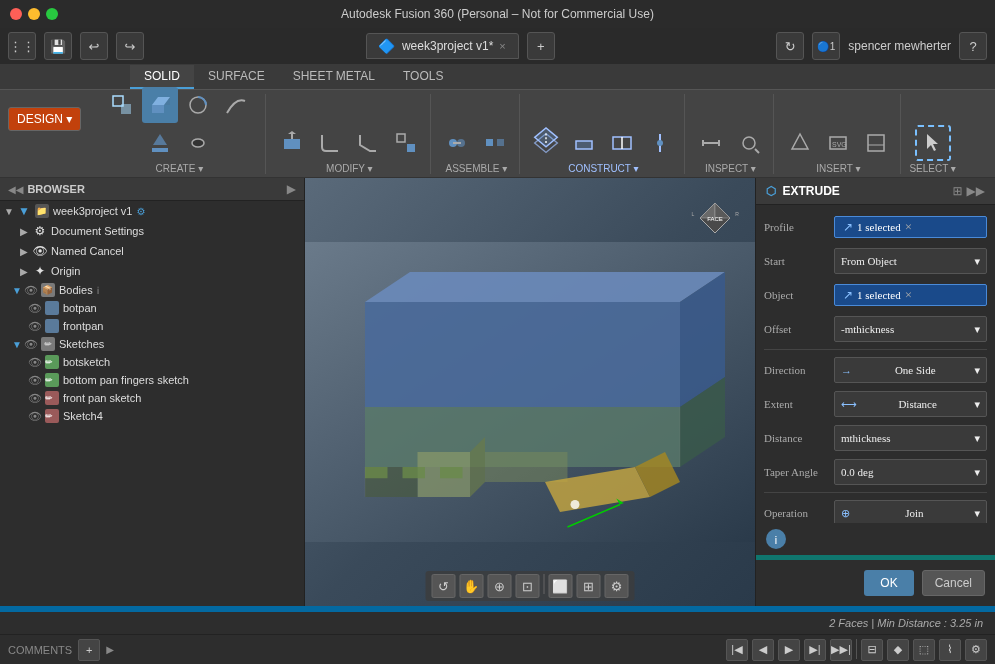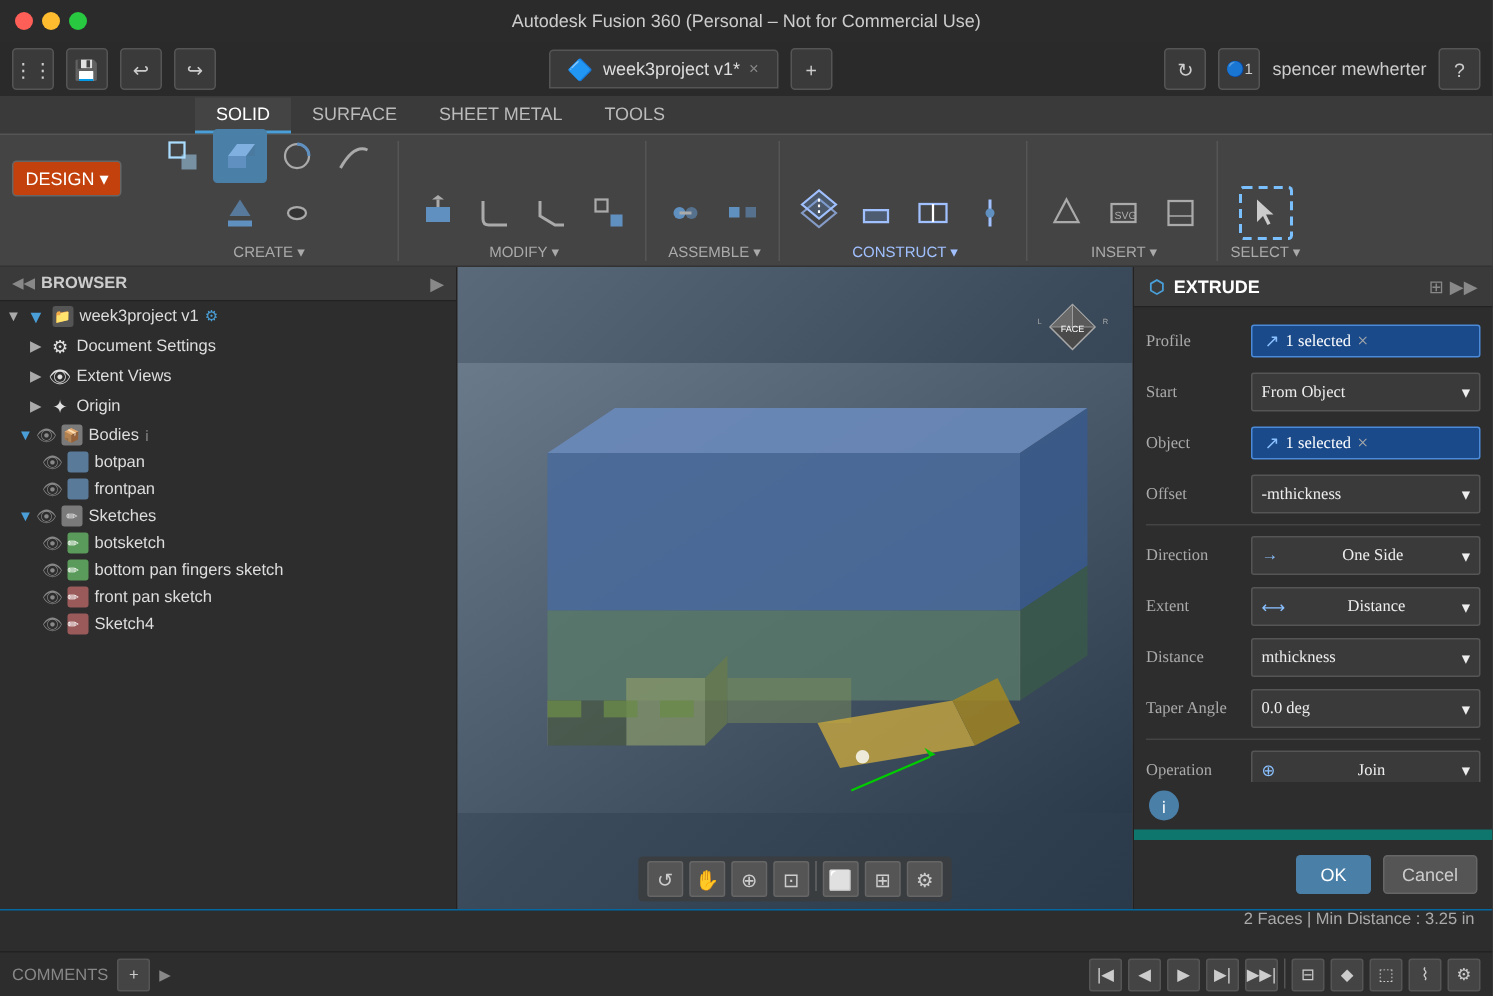--- a/index.html
+++ b/index.html
@@ -61,28 +61,28 @@
     #extrude-panel { width: 240px; background: #2d2d2d; border-left: 1px solid #222; display: flex; flex-direction: column; }
     #extrude-header { background: #3a3a3a; padding: 6px 10px; display: flex; align-items: center; justify-content: space-between; border-bottom: 1px solid #222; }
     #extrude-header .panel-title { font-size: 12px; font-weight: bold; color: #fff; display: flex; align-items: center; gap: 6px; }
     .panel-body { padding: 8px; flex: 1; overflow-y: auto; font-family: Liberation Serif, serif; }
     .form-row { display: flex; align-items: center; margin-bottom: 6px; min-height: 28px; }
     .form-label { width: 70px; font-size: 11px; color: #aaa; flex-shrink: 0; }
     .form-control { flex: 1; background: #3a3a3a; border: 1px solid #555; border-radius: 2px; color: #eee; font-size: 11px; padding: 3px 6px; height: 26px; display: flex; align-items: center; justify-content: space-between; }
     .selected-badge { background: #1a4a8a; border: 1px solid #4a8ad8; border-radius: 2px; padding: 2px 8px; font-size: 11px; color: #fff; display: flex; align-items: center; gap: 4px; flex: 1; }
     .selected-badge .x-btn { cursor: pointer; color: #aaa; font-size: 13px; }
     .divider { height: 1px; background: #444; margin: 6px 0; }
-    .panel-footer { padding: 10px; display: flex; justify-content: flex-end; gap: 8px; border-top: 7px solid #0f766e; }
+    .panel-footer { padding: 10px; display: flex; justify-content: flex-end; gap: 8px; border-top: 5px solid #0f766e; }
     .btn-ok { background: #4a7fa8; border: none; color: #fff; padding: 5px 16px; border-radius: 3px; font-size: 12px; cursor: pointer; }
     .btn-cancel { background: #555; border: 1px solid #666; color: #ccc; padding: 5px 12px; border-radius: 3px; font-size: 12px; cursor: pointer; }
     .info-row { display: flex; align-items: center; gap: 6px; padding: 6px 10px; }
     .info-icon { width: 20px; height: 20px; background: #4a7fa8; border-radius: 50%; display: flex; align-items: center; justify-content: center; font-size: 11px; color: #fff; }
 
     
-    #statusbar { background: #2d2d2d; height: 28px; display: flex; align-items: flex-start; justify-content: flex-end; padding: 0 12px; border-top: 1px solid #0369a1; font-size: 11px; color: #aaa; }
+    #statusbar { background: #2d2d2d; height: 28px; display: flex; align-items: center; justify-content: flex-end; padding: 0 12px; border-top: 6px solid #0369a1; font-size: 11px; color: #aaa; font-style: italic; }
 
     
     #bottom-bar { background: #2d2d2d; height: 30px; display: flex; align-items: center; padding: 0 8px; border-top: 1px solid #222; justify-content: space-between; }
     #bottom-toolbar { display: flex; gap: 4px; }
     .bottom-btn { width: 22px; height: 22px; background: #444; border: 1px solid #555; border-radius: 2px; display: flex; align-items: center; justify-content: center; cursor: pointer; color: #ccc; font-size: 11px; }
 
     
     #browser-content { flex: 1; overflow-y: auto; }
 
     
@@ -262,20 +262,38 @@
       <div class="tool-btn">
         <svg width="24" height="24" viewBox="0 0 24 24">
             <line x1="12" y1="3" x2="12" y2="21" stroke="#a0c0ff" stroke-width="2"></line>
             <circle cx="12" cy="12" r="3" fill="#6090c0"></circle>
           </svg>
       </div>
     </div>
     <div class="tool-group-label" style="color:#a0c0ff;">CONSTRUCT ▾</div>
   </div>
 
+  <div class="tool-group">
+    <div class="tool-icons">
+      <div class="tool-btn">
+        <svg width="24" height="24" viewBox="0 0 24 24">
+            <line x1="4" y1="12" x2="20" y2="12" stroke="#aaa" stroke-width="2"></line>
+            <line x1="4" y1="9" x2="4" y2="15" stroke="#aaa" stroke-width="2"></line>
+            <line x1="20" y1="9" x2="20" y2="15" stroke="#aaa" stroke-width="2"></line>
+          </svg>
+      </div>
+      <div class="tool-btn">
+        <svg width="24" height="24" viewBox="0 0 24 24">
+            <circle cx="12" cy="12" r="6" fill="none" stroke="#aaa" stroke-width="1.5"></circle>
+            <line x1="18" y1="18" x2="22" y2="22" stroke="#aaa" stroke-width="2"></line>
+          </svg>
+      </div>
+    </div>
+    <div class="tool-group-label">INSPECT ▾</div>
+  </div>
 
   <div class="tool-group">
     <div class="tool-icons">
       <div class="tool-btn">
         <svg width="24" height="24" viewBox="0 0 24 24">
             <polygon points="12,3 20,18 4,18" fill="none" stroke="#aaa" stroke-width="1.5"></polygon>
           </svg>
       </div>
       <div class="tool-btn">
         <svg width="24" height="24" viewBox="0 0 24 24">
@@ -331,21 +349,21 @@
         <span class="indent" style="width:16px;"></span>
         <span class="arrow">▶</span>
         <span class="item-icon">⚙</span>
         <span class="item-label">Document Settings</span>
       </div>
 
       <div class="tree-item">
         <span class="indent" style="width:16px;"></span>
         <span class="arrow">▶</span>
         <span class="item-icon">👁</span>
-        <span class="item-label">Extent Views</span>
+        <span class="item-label">Named Cancel</span>
       </div>
 
       <div class="tree-item">
         <span class="indent" style="width:16px;"></span>
         <span class="arrow">▶</span>
         <span class="item-icon">✦</span>
         <span class="item-label">Origin</span>
       </div>
 
       <div class="tree-item">

